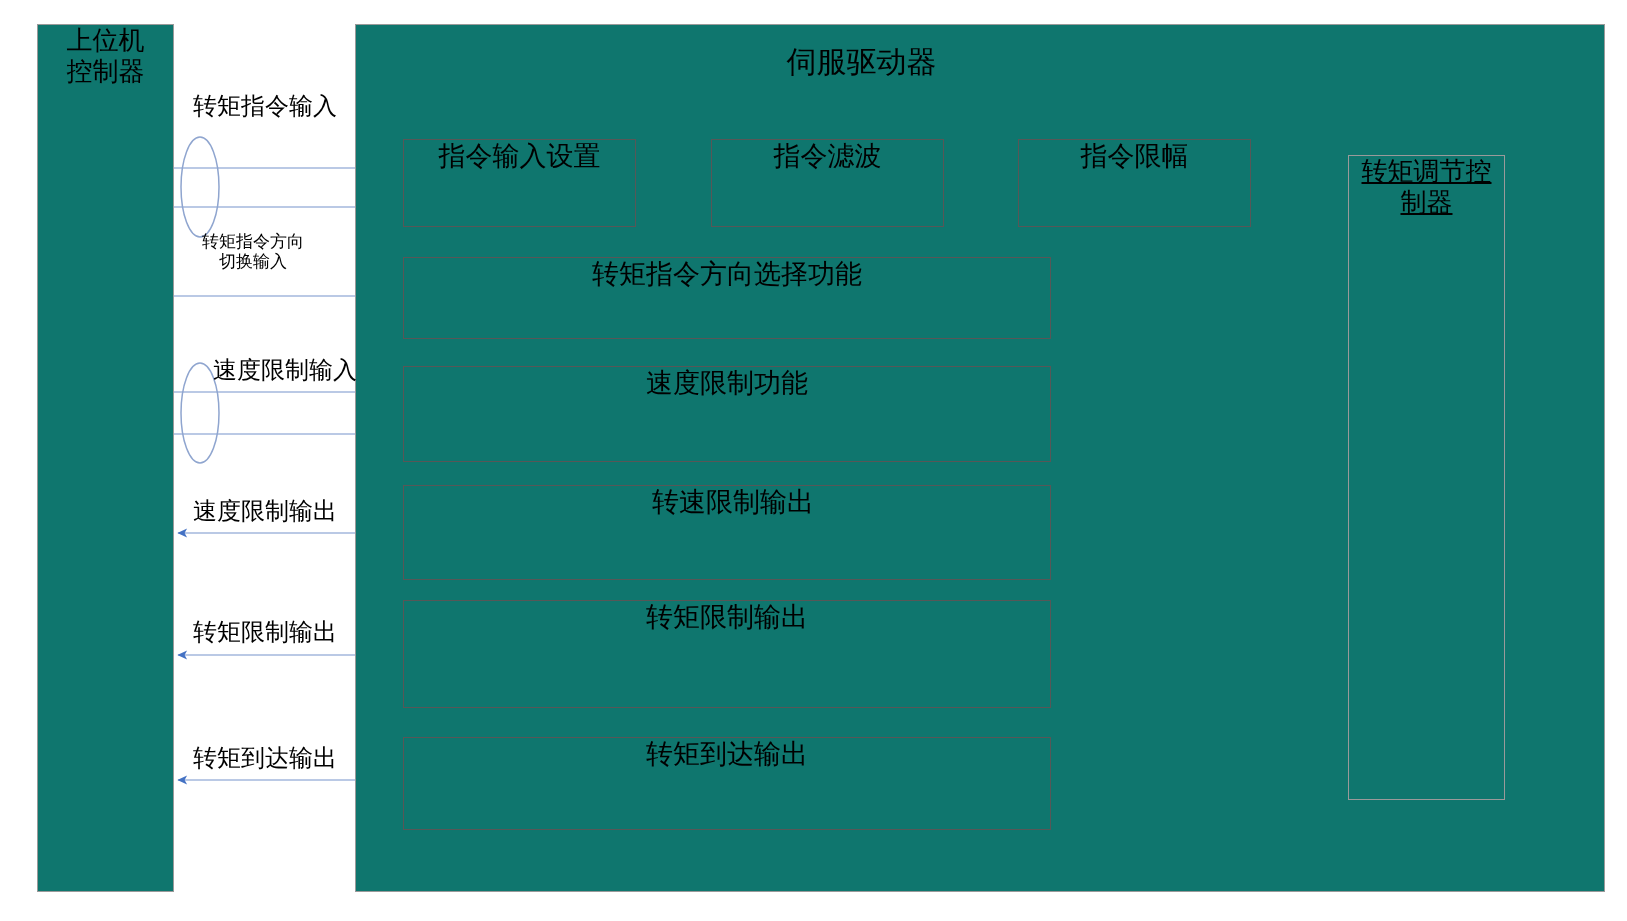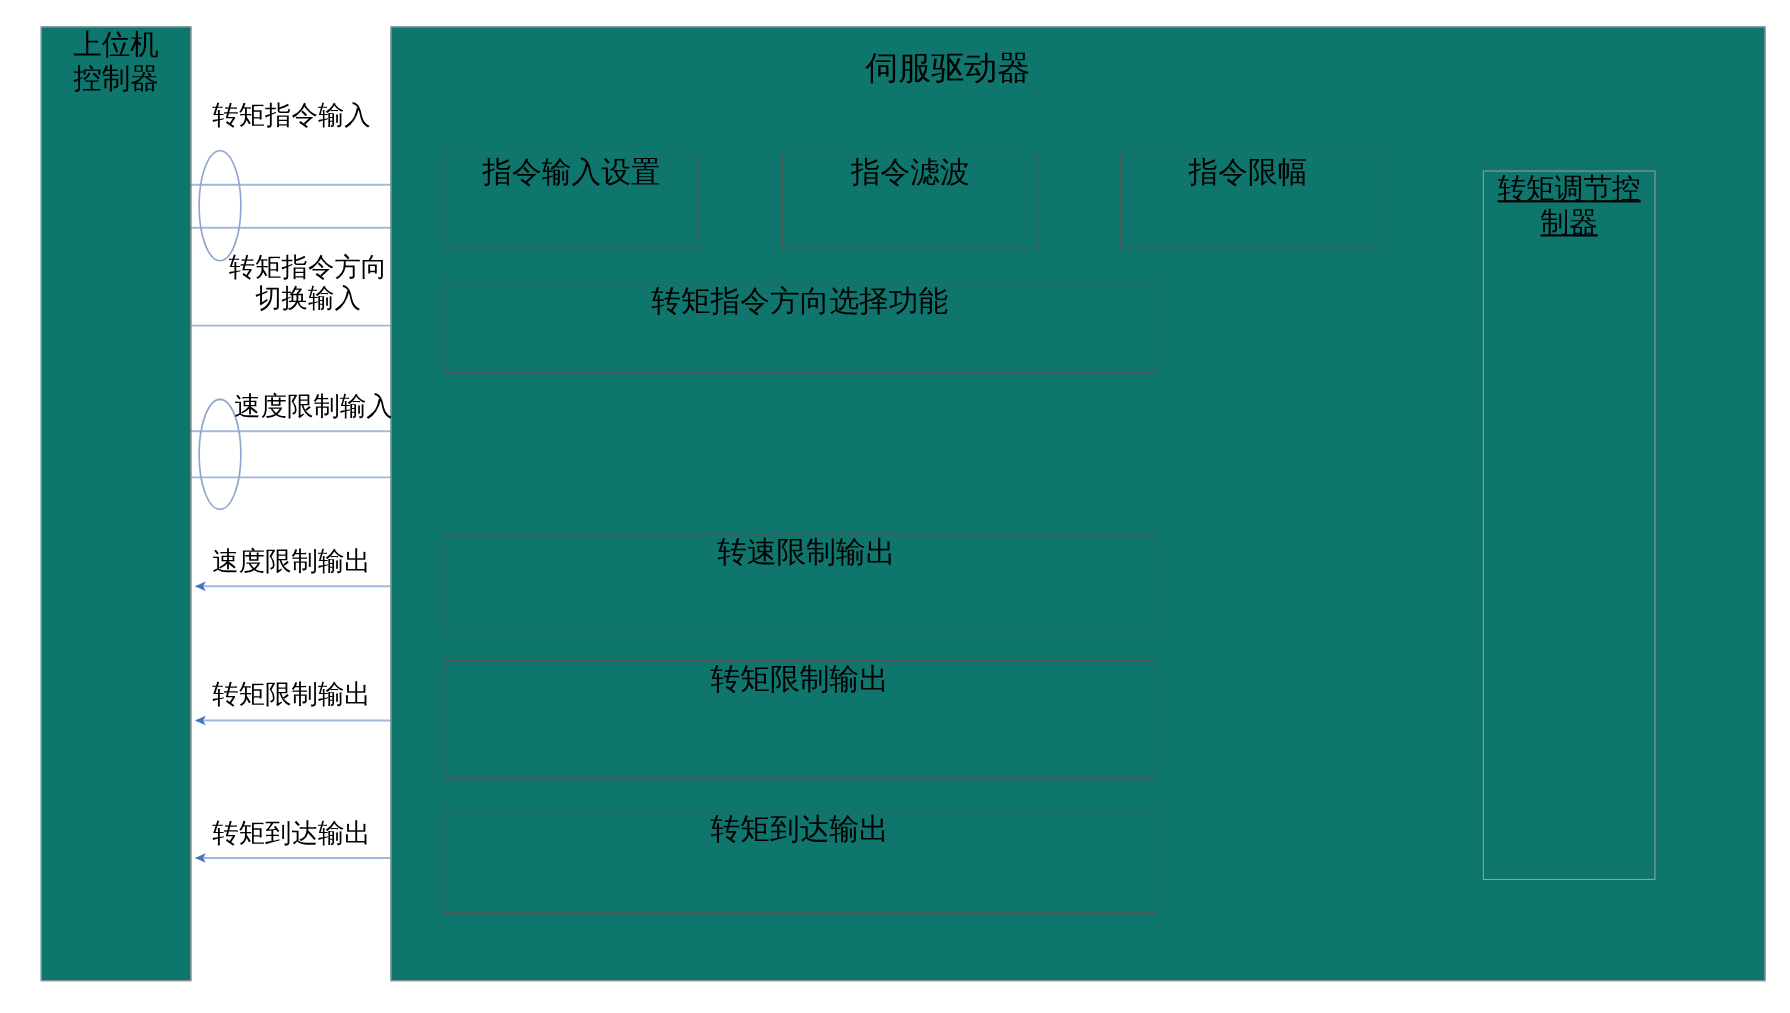--- a/index.html
+++ b/index.html
@@ -75,41 +75,44 @@
     <span class="boxtext">指令滤波</span>
   </div>
   <div class="box inner" style="left:1018px;top:139px;width:233px;height:88px;">
     <span class="boxtext">指令限幅</span>
   </div>
 
   <div class="box inner" style="left:403px;top:257px;width:648px;height:82px;">
     <span class="boxtext">转矩指令方向选择功能</span>
   </div>
 
+  <div class="box inner" style="left:403px;top:366px;width:648px;height:96px;">
+    <span class="boxtext">速度限制功能</span>
+  </div>
 
   <div class="box inner" style="left:403px;top:485px;width:648px;height:95px;padding-left:12px;">
     <span class="boxtext">转速限制输出</span>
   </div>
 
   <div class="box inner" style="left:403px;top:600px;width:648px;height:108px;">
     <span class="boxtext">转矩限制输出</span>
   </div>
 
   <div class="box inner" style="left:403px;top:737px;width:648px;height:93px;">
     <span class="boxtext">转矩到达输出</span>
   </div>
 
   <div class="box outer" style="left:1348px;top:155px;width:157px;height:645px;text-decoration:underline;">
     <span class="boxtext" style="font-size:26px;">转矩调节控
 制器</span>
   </div>
 
   <div class="lbl" style="left:175px;top:92px;width:180px;font-size:24px;">转矩指令输入</div>
 
-  <div class="lbl" style="left:190px;top:232px;width:180px;font-size:24px;font-family:Liberation Mono, monospace;">转矩指令方向
+  <div class="lbl" style="left:163px;top:232px;width:180px;font-size:17px;">转矩指令方向
 切换输入</div>
 
   <div class="lbl" style="left:195px;top:356px;width:180px;font-size:24px;">速度限制输入</div>
 
   <div class="lbl" style="left:175px;top:497px;width:180px;font-size:24px;">速度限制输出</div>
 
   <div class="lbl" style="left:175px;top:618px;width:180px;font-size:24px;">转矩限制输出</div>
 
   <div class="lbl" style="left:175px;top:744px;width:180px;font-size:24px;">转矩到达输出</div>
 

